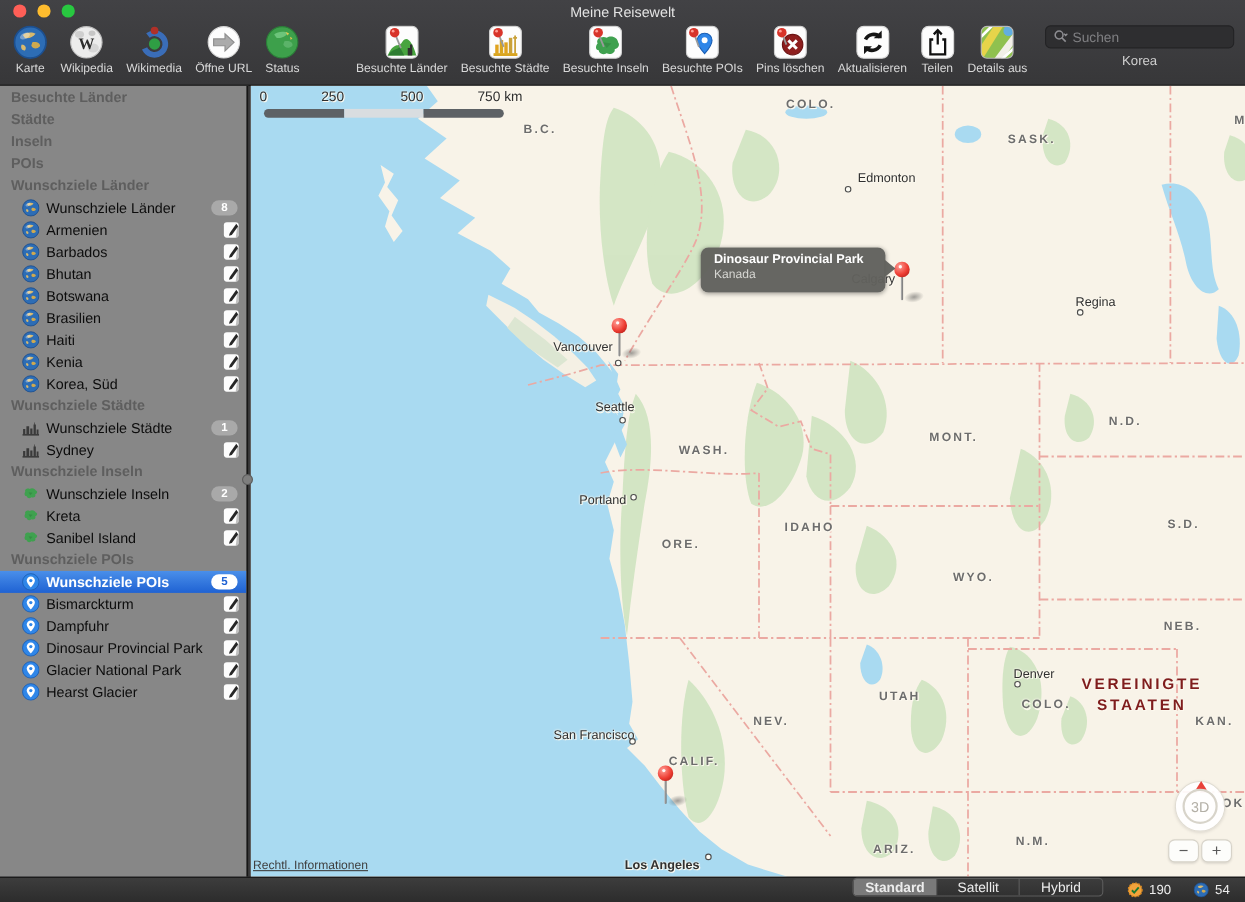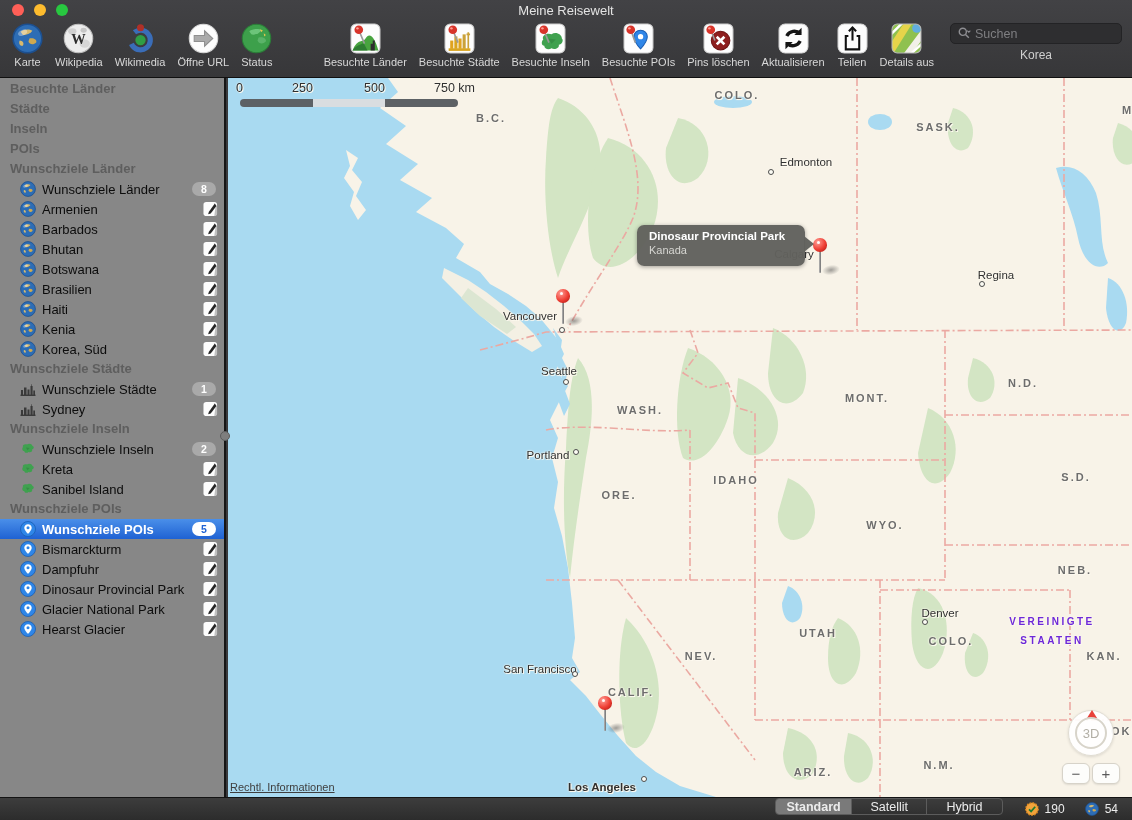--- a/index.html
+++ b/index.html
@@ -38,21 +38,21 @@
   .sb-badge{position:absolute;right:8px;top:3px;min-width:24px;height:14px;border-radius:8px;background:#a9a9a9;color:#fff;font-size:10.5px;font-weight:bold;display:flex;align-items:center;justify-content:center;padding:0 5px;}
   .sb-row.selected .sb-badge{background:#fff;color:#1f62d3;}
   .sb-edit{position:absolute;right:6px;top:2px;width:15px;height:16px;padding:0;border:none;background:transparent;cursor:pointer;}
   .sb-edit svg{width:15px;height:16px;display:block;}
   #splitter-dot{position:absolute;left:220px;top:431px;width:10px;height:10px;border-radius:50%;background:#7e7e7e;border:1px solid #5c5c5c;z-index:40;}
 
   
   #map{position:absolute;left:228px;top:78px;width:904px;height:719px;background:#f8f3e8;overflow:hidden;}
   #map-svg{position:absolute;left:0;top:0;}
   .region-label{position:absolute;transform:translate(-50%,-50%);font-size:11px;font-weight:bold;color:#6d6d6d;letter-spacing:2px;white-space:pre-line;text-align:center;z-index:2;text-shadow:0 0 2px #fdf9ef,0 0 2px #fdf9ef,1px 1px 0 #fdf9ef;}
-  .region-label.emph{font-size:10px;color:#6d28d9;letter-spacing:2.5px;line-height:19px;margin-left:14px;}
+  .region-label.emph{font-size:14px;color:#7f1d1d;letter-spacing:2.5px;line-height:19px;}
   .city-label{position:absolute;transform:translate(-50%,-50%);font-size:11.5px;color:#303030;z-index:3;white-space:nowrap;text-shadow:0 0 2px #fdf9ef,0 0 2px #fdf9ef,1px 1px 0 #fdf9ef;}
   .city-label.bold{font-weight:bold;}
   .city-dot{position:absolute;width:6px;height:6px;border-radius:50%;background:#fdfcf5;border:1.3px solid #4c4c4c;transform:translate(-50%,-50%);z-index:3;}
   .map-pin{position:absolute;width:30px;height:46px;z-index:5;}
   .map-pin .shadow{position:absolute;left:9px;top:27px;width:18px;height:10px;border-radius:50%;background:radial-gradient(closest-side,rgba(70,70,70,.5),rgba(70,70,70,0));transform:rotate(-10deg);}
   .map-pin .stick{position:absolute;left:5.6px;top:10px;width:2.4px;height:25px;background:linear-gradient(90deg,#b8b8b8,#6f6f6f);border-radius:1px;}
   .map-pin .ball{position:absolute;left:0;top:0;width:13.5px;height:13.5px;border-radius:50%;background:radial-gradient(circle at 34% 30%,#ff9d94 0%,#ee3d33 55%,#a31510 100%);}
   .map-pin .ball:after{content:"";position:absolute;left:4px;top:3px;width:3px;height:3px;border-radius:50%;background:rgba(255,255,255,.95);}
   #callout{position:absolute;left:409px;top:147px;width:168px;height:41px;background:rgba(97,97,93,.97);border-radius:7px;z-index:6;box-shadow:0 1px 4px rgba(0,0,0,.35);padding:5px 10px 0 12px;}
   #callout:after{content:"";position:absolute;right:-9px;top:11px;border-top:8px solid transparent;border-bottom:8px solid transparent;border-left:10px solid rgba(97,97,93,.97);}

